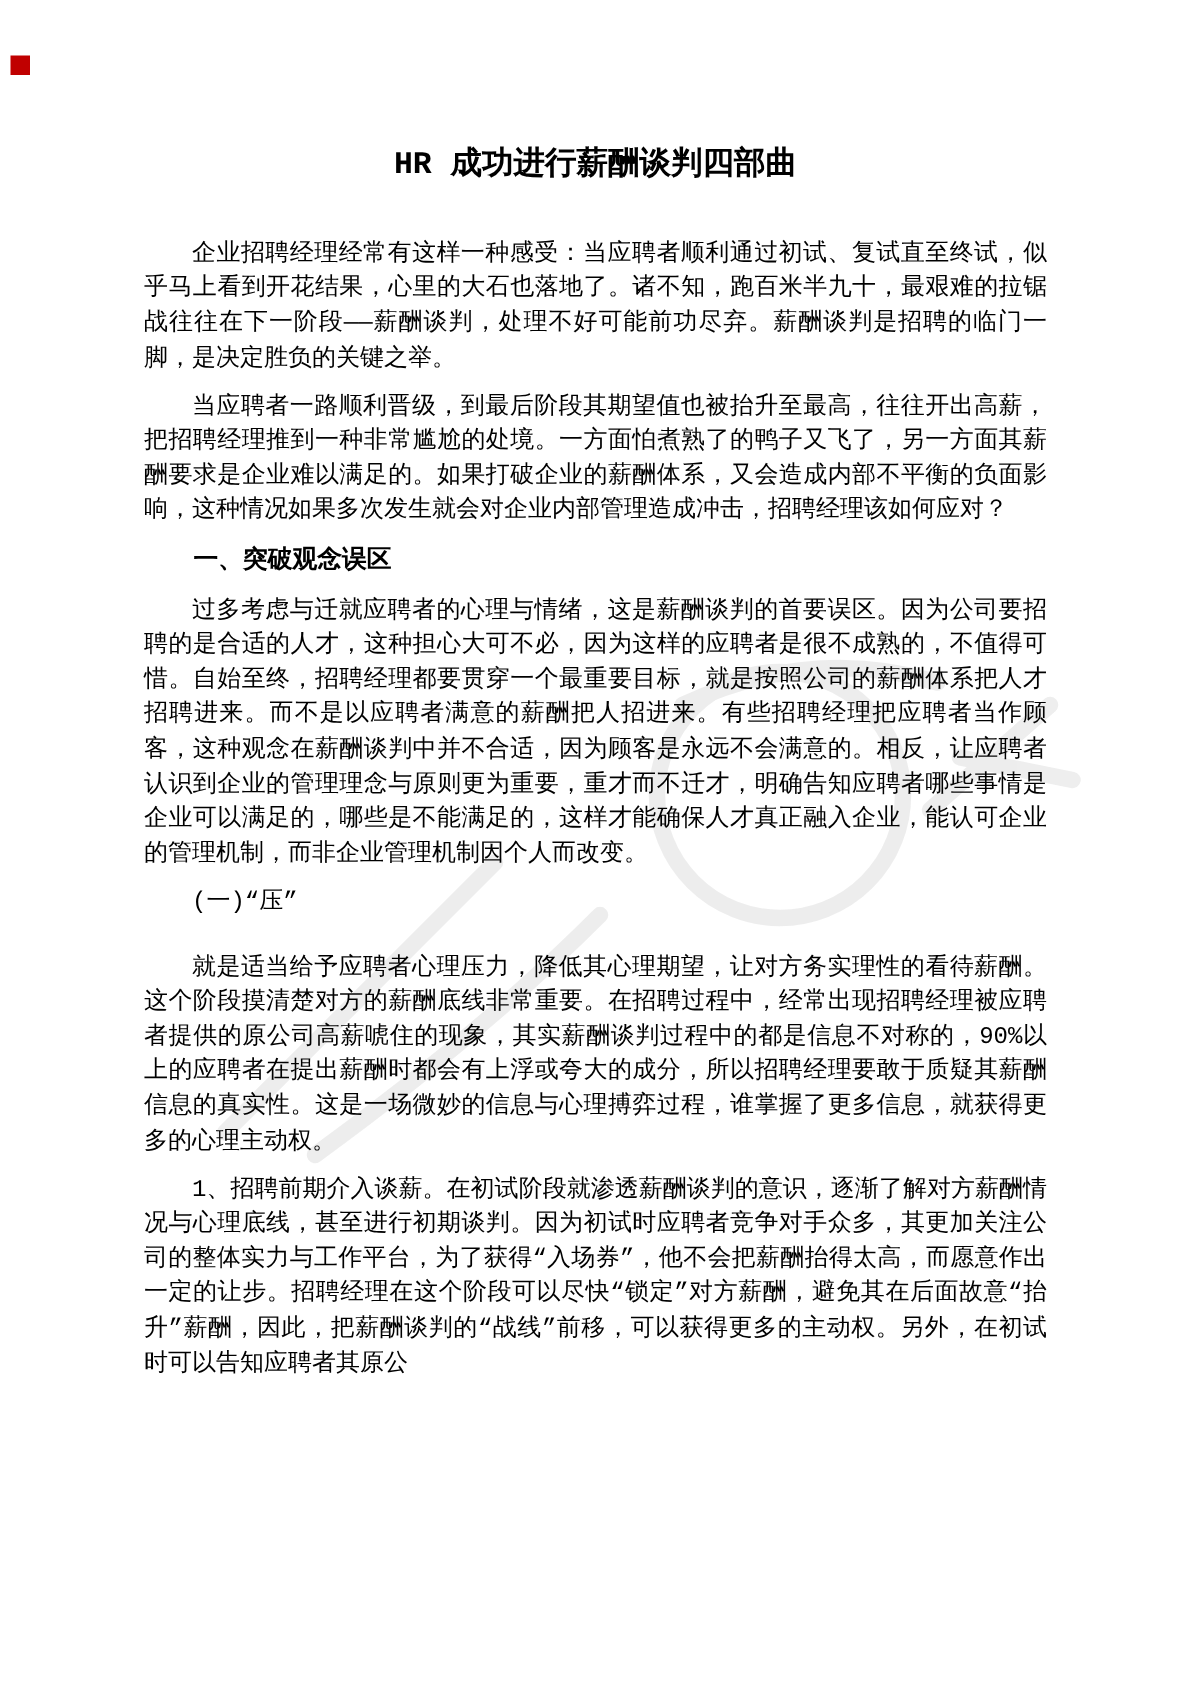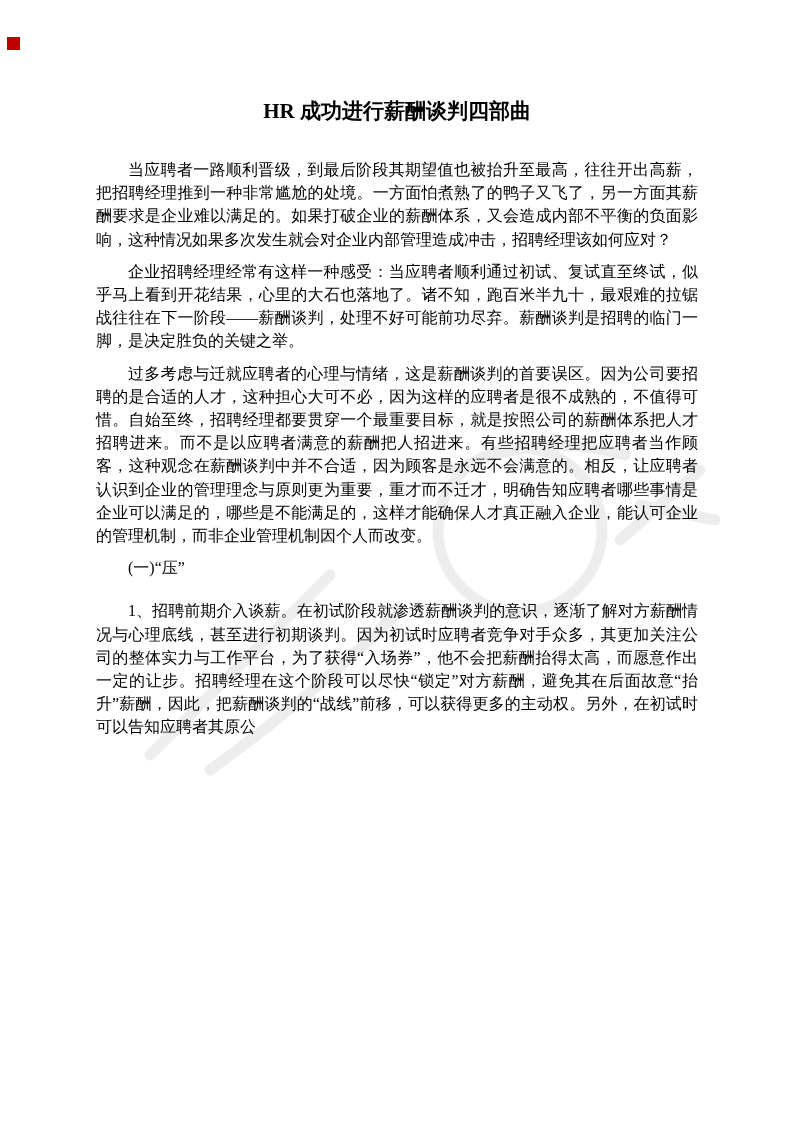--- a/index.html
+++ b/index.html
@@ -12,20 +12,21 @@
     height: 1122px;
     font-family: "Liberation Serif", "DejaVu Serif", serif;
     color: var(--text, #000000);
   }
   .page {
     position: relative;
     width: 793px;
     height: 1122px;
     background: var(--page-bg, #ffffff);
     overflow: hidden;
+    font-family: Liberation Mono, monospace;
   }
   .corner-marker {
     position: absolute;
     left: 7px;
     top: 37px;
     width: 13px;
     height: 13px;
     background: var(--corner-marker, #c00000);
   }
   .watermark {
@@ -78,27 +79,29 @@
       <circle cx="520" cy="530" r="82"></circle>
       <path d="M455 470 Q 540 430 625 455"></path>
       <path d="M620 540 L700 470"></path>
       <path d="M640 505 L715 520"></path>
     </g>
   </svg>
 
   <div class="content">
     <h1 class="doc-title">HR 成功进行薪酬谈判四部曲</h1>
 
+    <p class="para">企业招聘经理经常有这样一种感受：当应聘者顺利通过初试、复试直至终试，似乎马上看到开花结果，心里的大石也落地了。诸不知，跑百米半九十，最艰难的拉锯战往往在下一阶段——薪酬谈判，处理不好可能前功尽弃。薪酬谈判是招聘的临门一脚，是决定胜负的关键之举。</p>
+
     <p class="para">当应聘者一路顺利晋级，到最后阶段其期望值也被抬升至最高，往往开出高薪，把招聘经理推到一种非常尴尬的处境。一方面怕煮熟了的鸭子又飞了，另一方面其薪酬要求是企业难以满足的。如果打破企业的薪酬体系，又会造成内部不平衡的负面影响，这种情况如果多次发生就会对企业内部管理造成冲击，招聘经理该如何应对？</p>
 
-    <p class="para">企业招聘经理经常有这样一种感受：当应聘者顺利通过初试、复试直至终试，似乎马上看到开花结果，心里的大石也落地了。诸不知，跑百米半九十，最艰难的拉锯战往往在下一阶段——薪酬谈判，处理不好可能前功尽弃。薪酬谈判是招聘的临门一脚，是决定胜负的关键之举。</p>
-
+    <p class="para heading">一、突破观念误区</p>
 
     <p class="para">过多考虑与迁就应聘者的心理与情绪，这是薪酬谈判的首要误区。因为公司要招聘的是合适的人才，这种担心大可不必，因为这样的应聘者是很不成熟的，不值得可惜。自始至终，招聘经理都要贯穿一个最重要目标，就是按照公司的薪酬体系把人才招聘进来。而不是以应聘者满意的薪酬把人招进来。有些招聘经理把应聘者当作顾客，这种观念在薪酬谈判中并不合适，因为顾客是永远不会满意的。相反，让应聘者认识到企业的管理理念与原则更为重要，重才而不迁才，明确告知应聘者哪些事情是企业可以满足的，哪些是不能满足的，这样才能确保人才真正融入企业，能认可企业的管理机制，而非企业管理机制因个人而改变。</p>
 
 
 
     <p class="para subheading">(一)“压”</p>
 
+    <p class="para">就是适当给予应聘者心理压力，降低其心理期望，让对方务实理性的看待薪酬。这个阶段摸清楚对方的薪酬底线非常重要。在招聘过程中，经常出现招聘经理被应聘者提供的原公司高薪唬住的现象，其实薪酬谈判过程中的都是信息不对称的，90%以上的应聘者在提出薪酬时都会有上浮或夸大的成分，所以招聘经理要敢于质疑其薪酬信息的真实性。这是一场微妙的信息与心理搏弈过程，谁掌握了更多信息，就获得更多的心理主动权。</p>
 
     <p class="para">1、招聘前期介入谈薪。在初试阶段就渗透薪酬谈判的意识，逐渐了解对方薪酬情况与心理底线，甚至进行初期谈判。因为初试时应聘者竞争对手众多，其更加关注公司的整体实力与工作平台，为了获得“入场券”，他不会把薪酬抬得太高，而愿意作出一定的让步。招聘经理在这个阶段可以尽快“锁定”对方薪酬，避免其在后面故意“抬升”薪酬，因此，把薪酬谈判的“战线”前移，可以获得更多的主动权。另外，在初试时可以告知应聘者其原公</p>
   </div>
 </div>
 
 </body></html>

